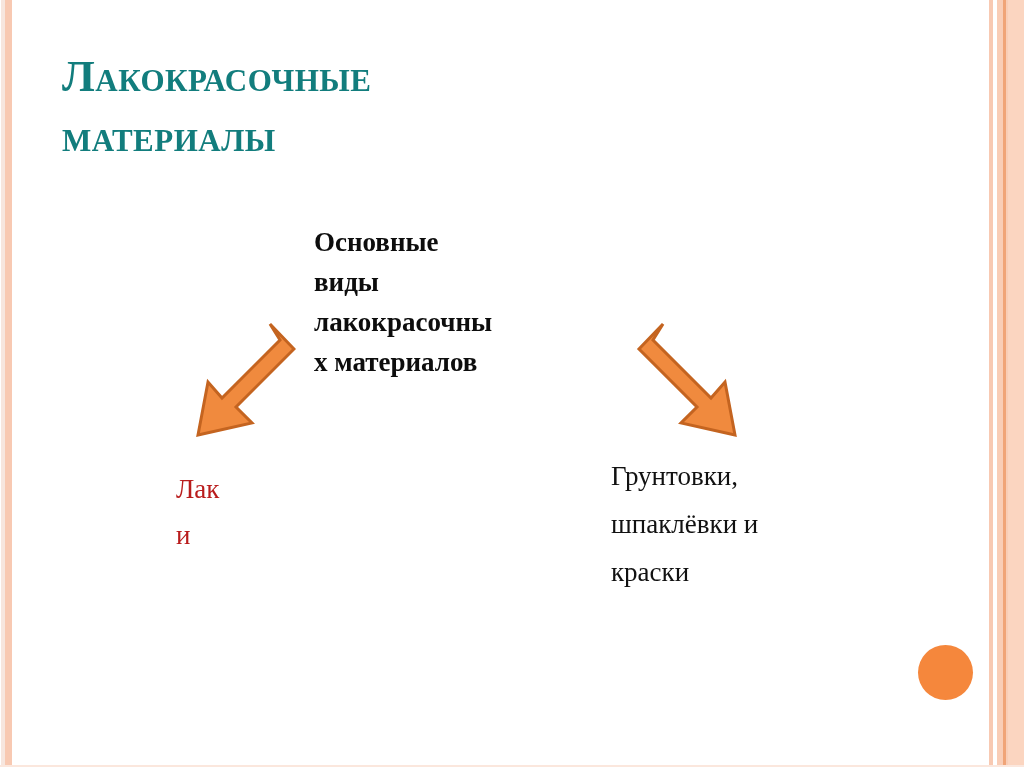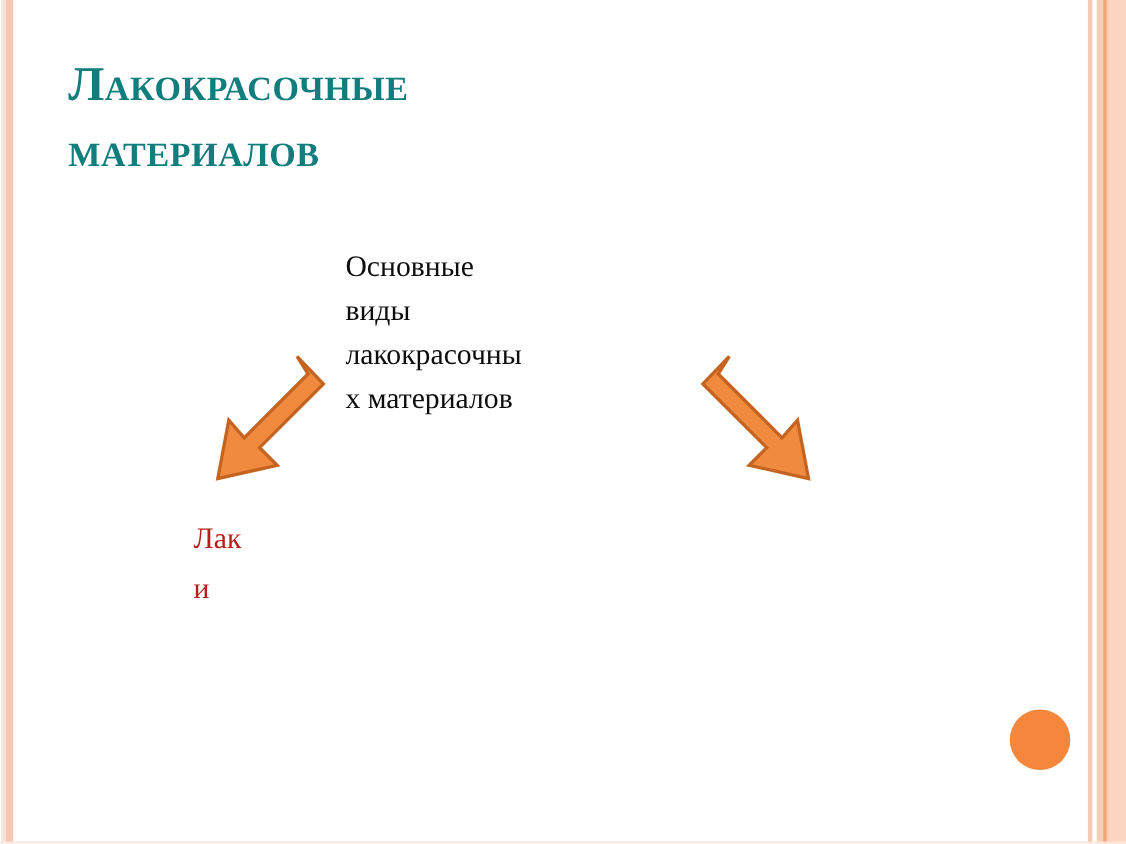--- a/index.html
+++ b/index.html
@@ -82,21 +82,21 @@
     white-space: pre-line;
   }
 
   
   .center-text {
     position: absolute;
     left: 314px;
     top: 222px;
     width: 300px;
     font-family: "Liberation Serif", "DejaVu Serif", serif;
-    font-weight: normal;
+    font-weight: bold;
     font-size: 27px;
     line-height: 40px;
     color: #0d0d0d;
     white-space: pre-line;
   }
 
   
   .label-left {
     position: absolute;
     left: 176px;
@@ -149,21 +149,21 @@
 
   <div class="stripe stripe-left-faint"></div>
   <div class="stripe stripe-left-main"></div>
   <div class="stripe stripe-right-thin"></div>
   <div class="stripe stripe-right-band"></div>
   <div class="stripe stripe-right-pale"></div>
   <div class="stripe stripe-right-line"></div>
   <div class="stripe-bottom-line"></div>
 
   <h1 class="title">Лакокрасочные
-материалов</h1>
+материалы</h1>
 
   <div class="center-text">Основные
 виды
 лакокрасочны
 х материалов</div>
 
   <div class="arrow arrow-left">
     <svg width="110" height="120" viewBox="0 0 110 120" xmlns="http://www.w3.org/2000/svg">
       <polygon points="82,4 106,30 46,88 62,104 14,114 22,66 38,80 98,22" fill="none"></polygon>
       <path d="M 84,2 L 108,27 L 50,85 L 66,101 L 12,113 L 22,60 L 36,76 L 94,18 Z" fill="#f08a3e" stroke="#c46420" stroke-width="3" stroke-linejoin="miter"></path>
@@ -172,16 +172,19 @@
 
   <div class="arrow arrow-right">
     <svg width="115" height="125" viewBox="0 0 115 125" xmlns="http://www.w3.org/2000/svg">
       <path d="M 27,2 L 3,27 L 61,85 L 45,101 L 99,113 L 89,60 L 75,76 L 17,18 Z" fill="#f08a3e" stroke="#c46420" stroke-width="3" stroke-linejoin="miter"></path>
     </svg>
   </div>
 
   <div class="label-left">Лак
 и</div>
 
+  <div class="label-right">Грунтовки,
+шпаклёвки и
+краски</div>
 
   <div class="circle"></div>
 
 </div>
 
 </body></html>

